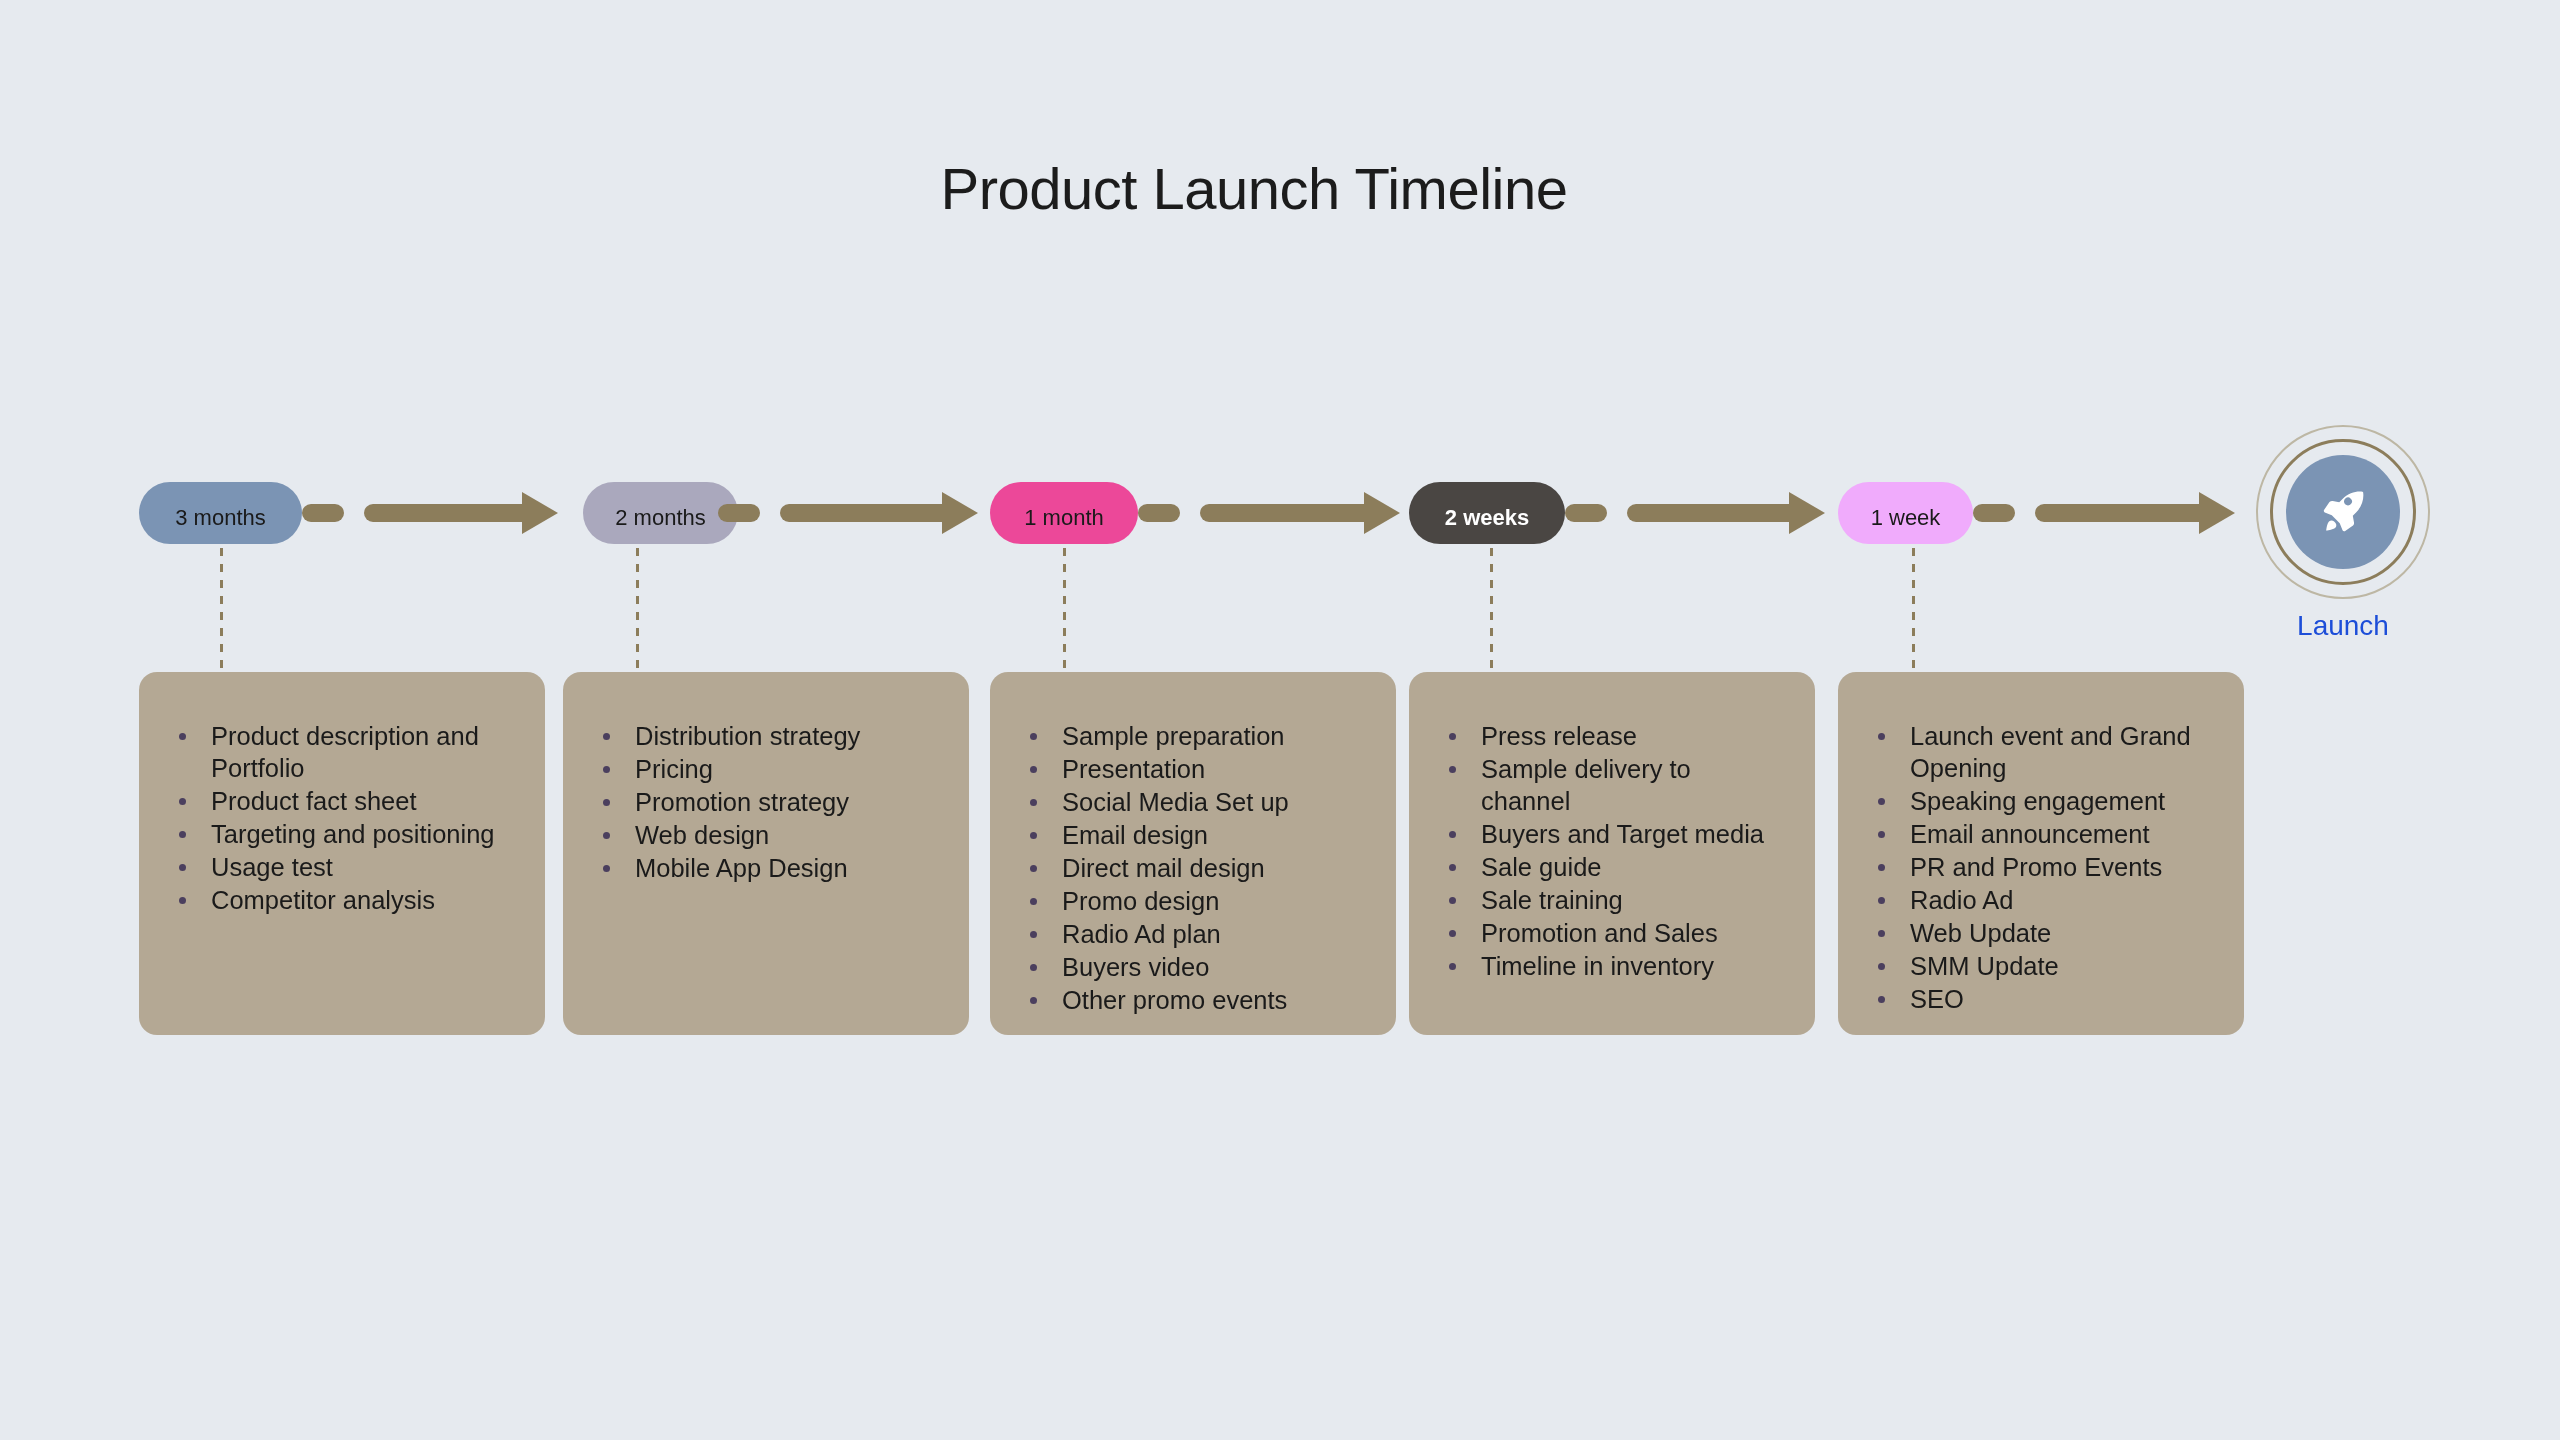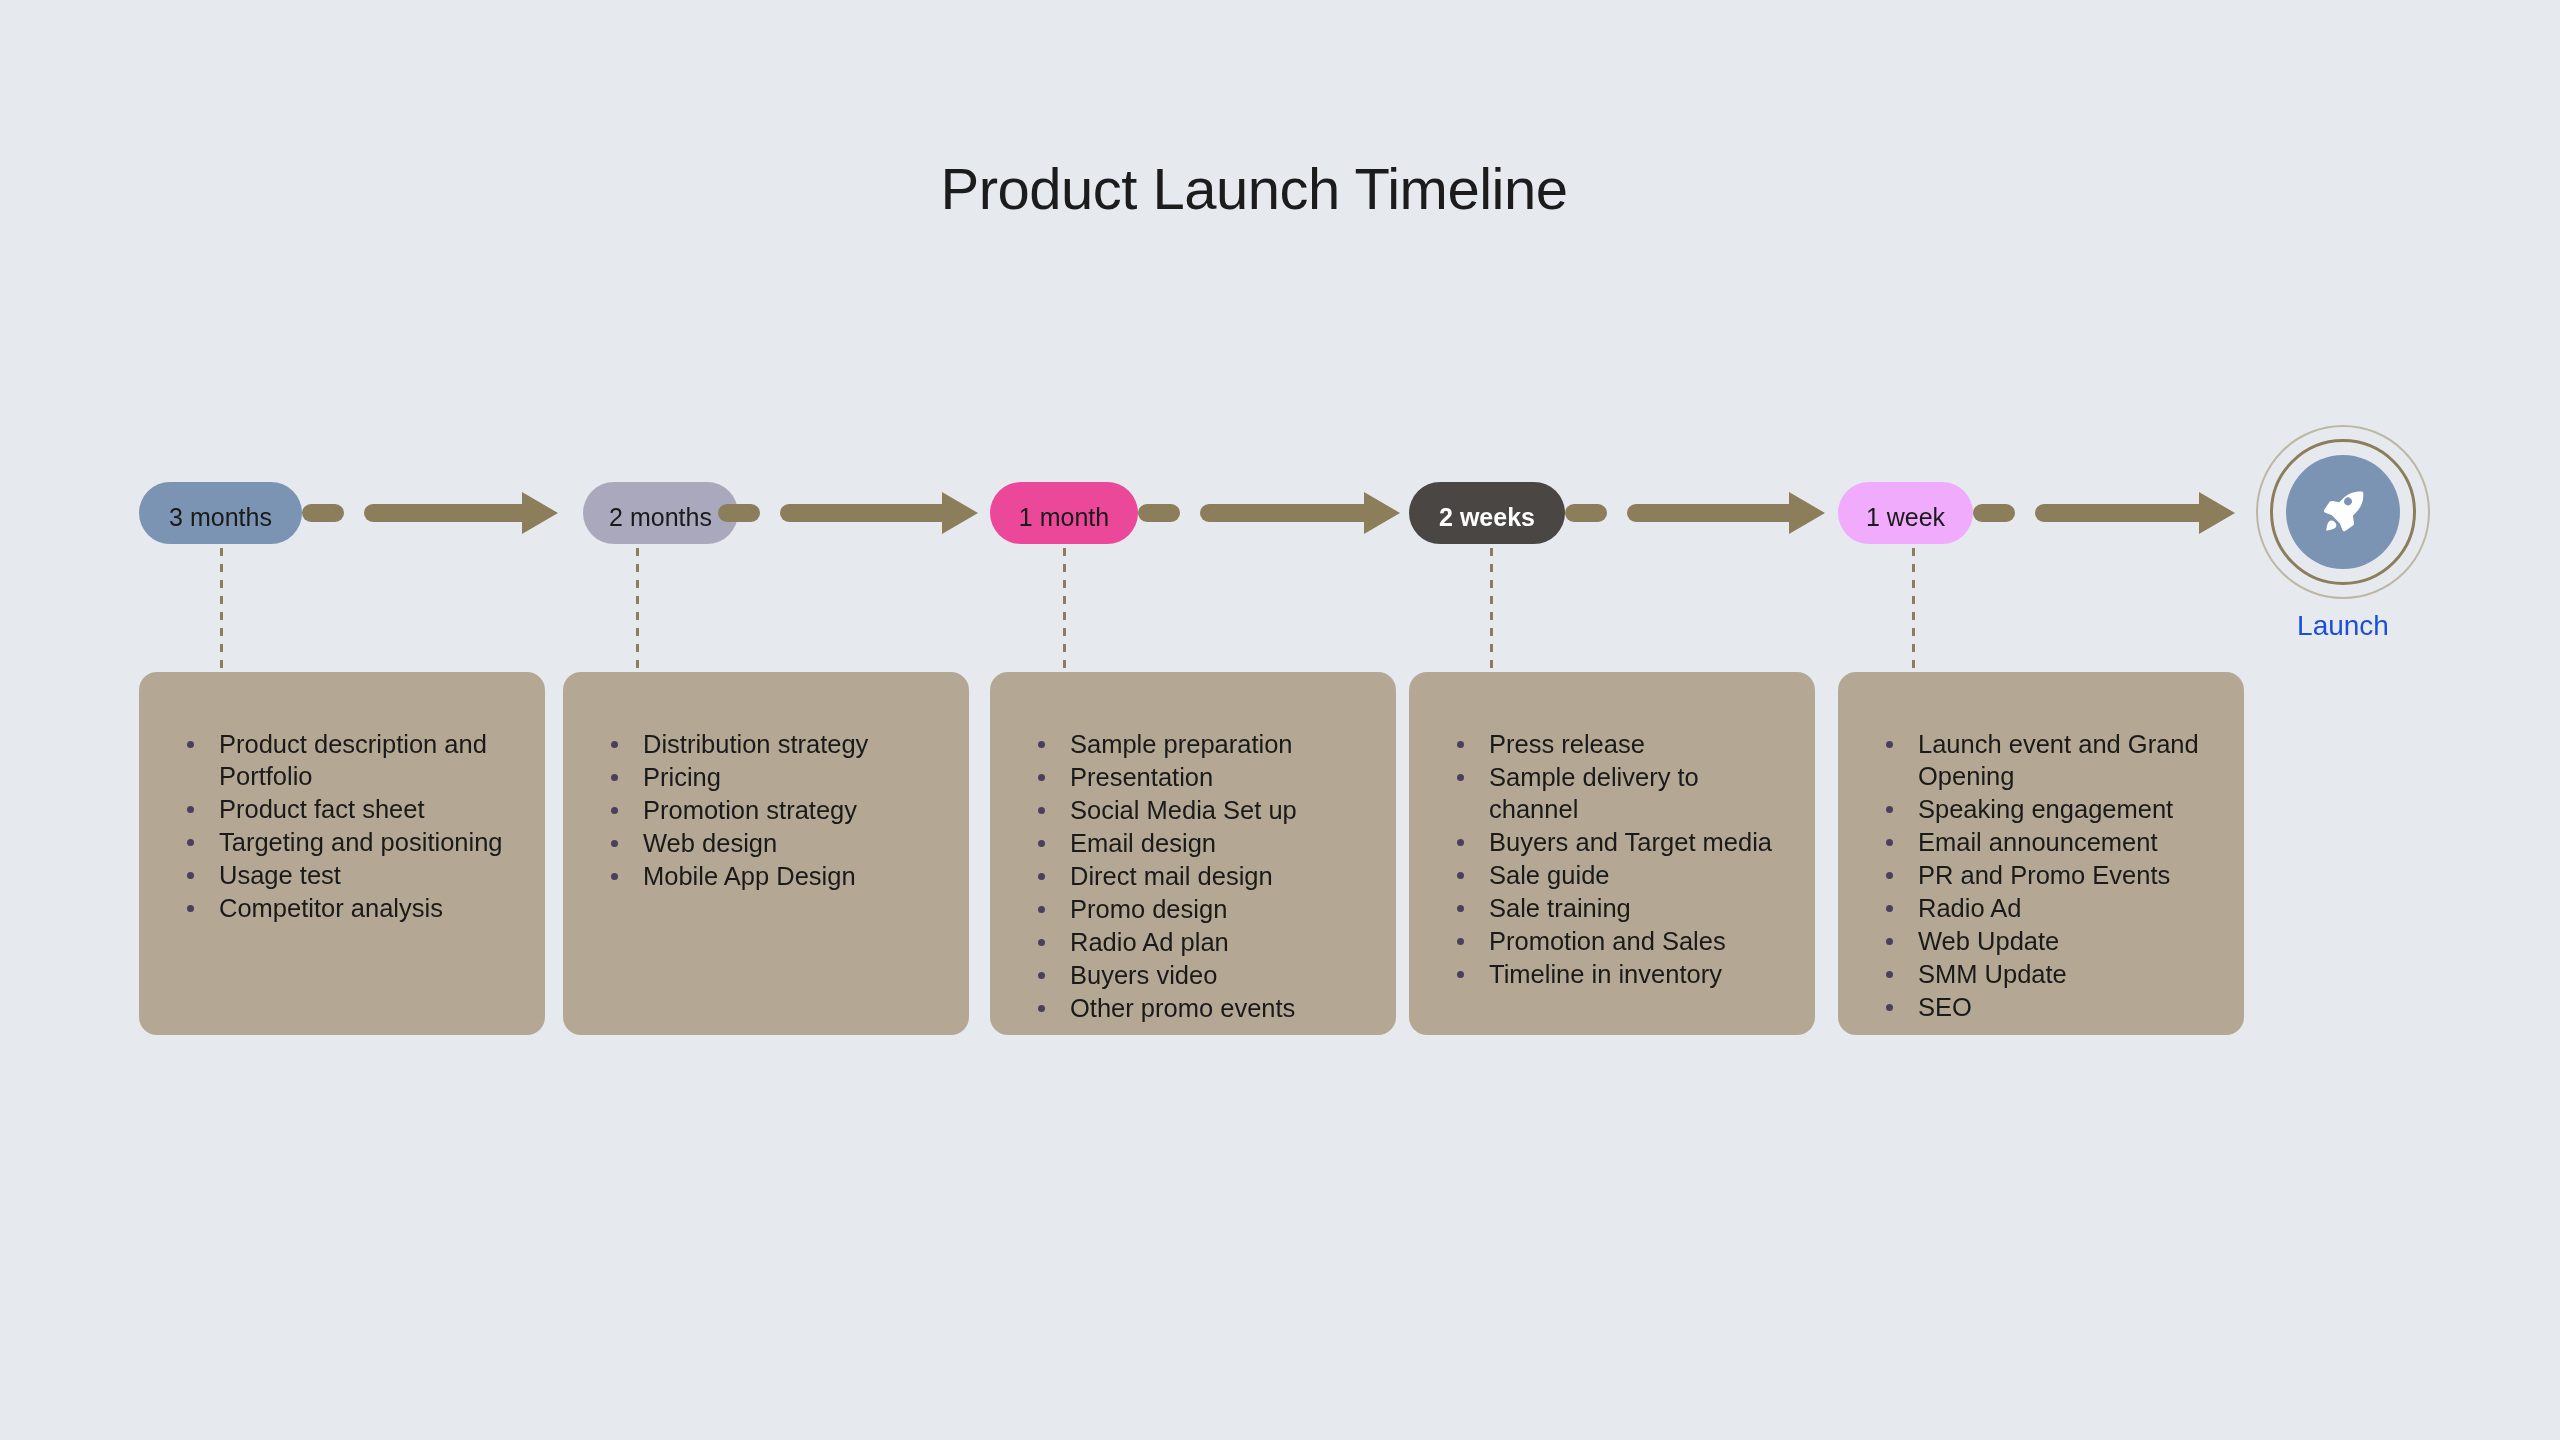--- a/index.html
+++ b/index.html
@@ -43,21 +43,21 @@
     top: 482px;
     height: 62px;
     border-radius: 31px;
     display: flex;
     align-items: center;
     justify-content: center;
     box-sizing: border-box;
     padding: 0 22px;
   }
   .milestone-label {
-    font-size: 25px;
+    font-size: 22px;
     color: #1a1a1a;
     white-space: nowrap;
     line-height: 1;
     margin-top: 9px;
   }
   .milestone.dark .milestone-label {
     color: #ffffff;
     font-weight: bold;
   }
 
@@ -154,21 +154,21 @@
   .card {
     position: absolute;
     top: 672px;
     height: 363px;
     background: #b4a894;
     border-radius: 18px;
     box-sizing: border-box;
     padding: 44px 26px 20px 26px;
   }
   .card ul {
-    margin: 12px;
+    margin: 4px;
     padding: 0;
     list-style: none;
   }
   .card li {
     position: relative;
     padding-left: 42px;
     font-size: 25.5px;
     line-height: 32px;
     color: #1a1a1a;
     margin-bottom: 1px;

